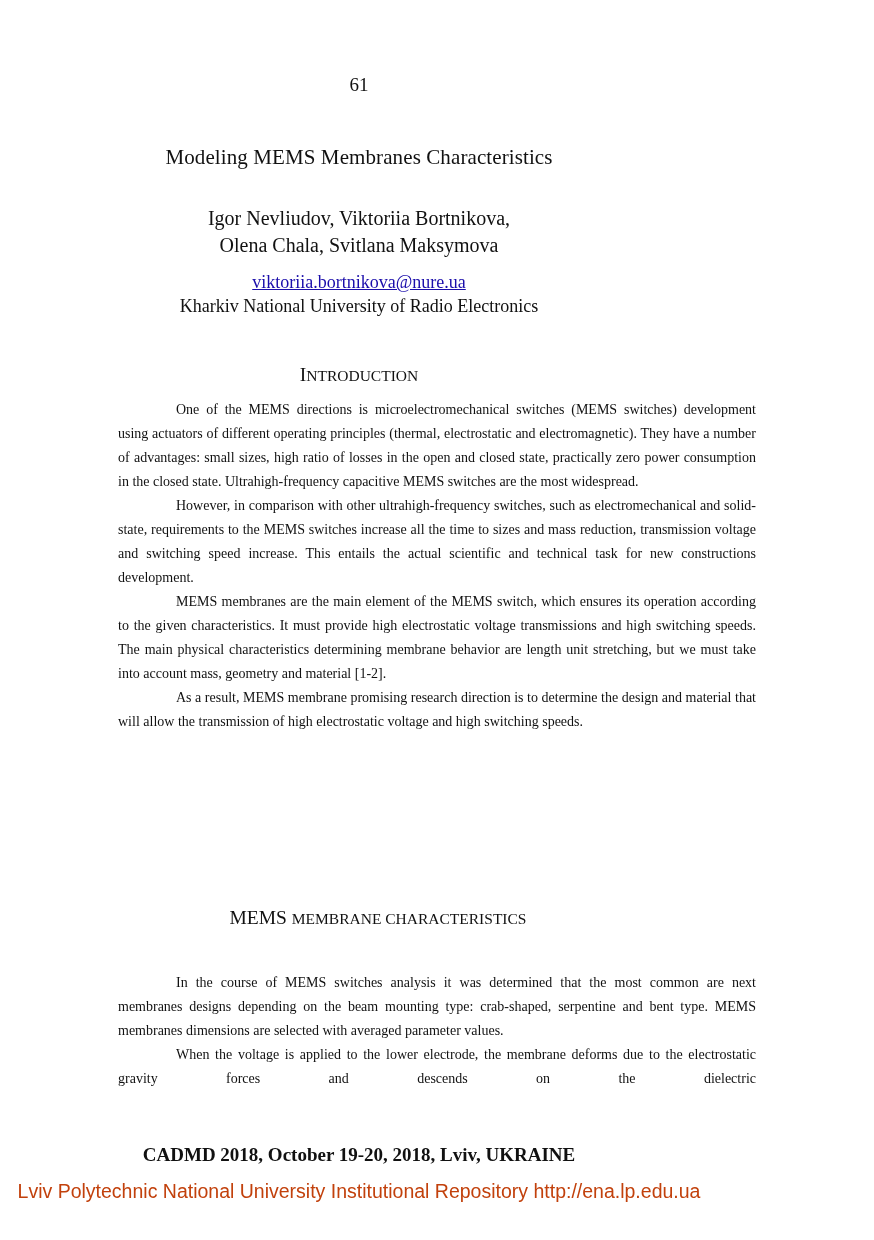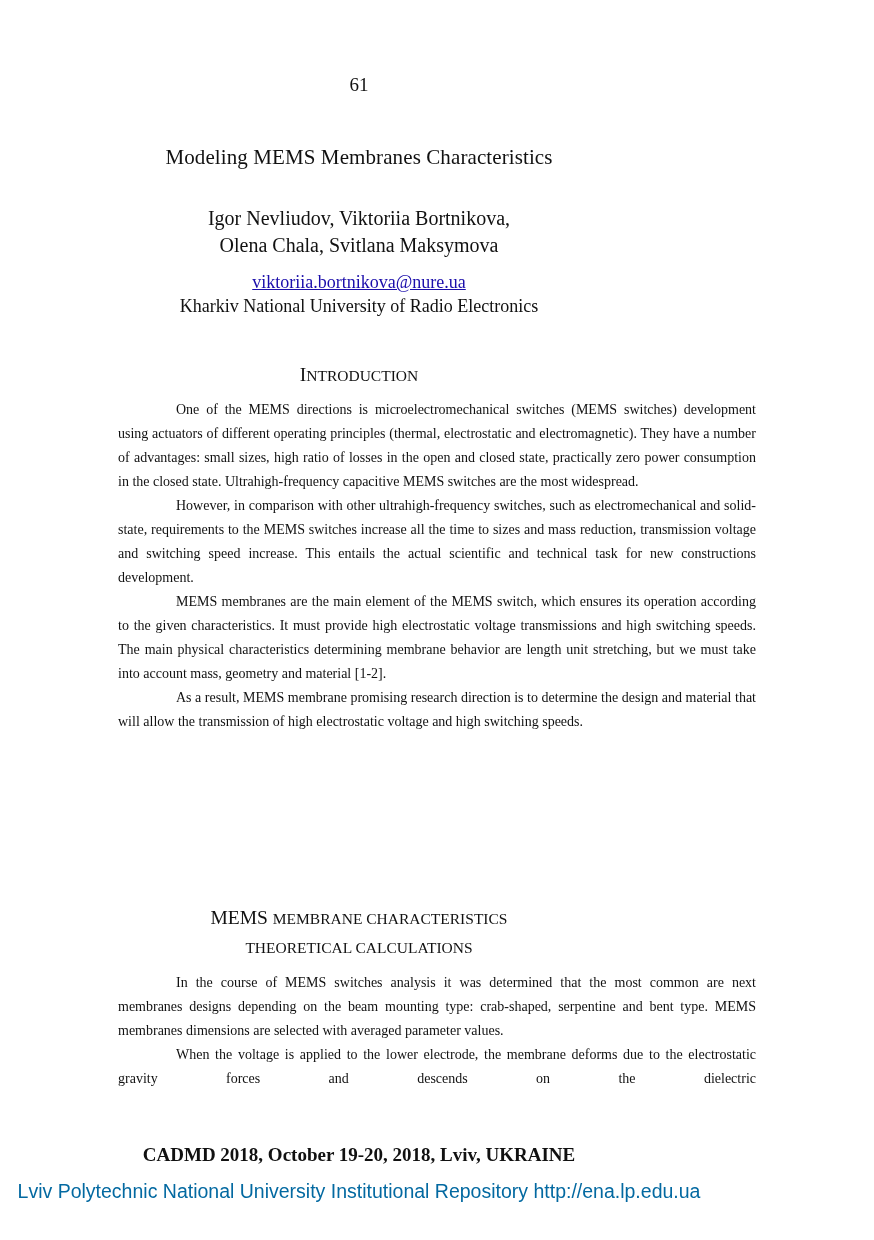--- a/index.html
+++ b/index.html
@@ -12,25 +12,25 @@
   #authors { top: 205px; font-size: 20px; line-height: 27px; }
   #affiliation { top: 270px; font-size: 18px; line-height: 24px; }
   #email { color: #1a0dab; text-decoration: underline; cursor: pointer; }
   .heading { font-size: 19.5px; font-weight: normal; }
   .sc-big { font-size: 19.5px; }
   .sc-small { font-size: 15.5px; }
   #intro-heading { top: 364px; text-align: center; }
   .body-block { left: 118px; width: 638px; font-size: 14px; line-height: 24px; text-align: justify; }
   .body-block p { margin: 0; text-indent: 58px; }
   #intro-body { top: 398px; }
-  #sec2-heading { top: 903px; line-height: 29px; }
+  #sec2-heading { top: 903px; line-height: 29px; padding-left: 19px; }
   #sec2-body { top: 971px; }
   #footer-conf { top: 1144px; font-size: 19px; font-weight: bold; }
   #footer-repo { top: 1180px; font-family: "Liberation Sans", "DejaVu Sans", sans-serif;
-                 font-size: 19.5px; color: #0369a1; }
+                 font-size: 19.5px; color: #c2410c; }
 </style>
 </head>
 <body>
 
 <div id="page-number" class="abs center">61</div>
 
 <h1 id="title" class="abs center" style="margin:0;">Modeling MEMS Membranes Characteristics</h1>
 
 <div id="authors" class="abs center">
   <div>Igor Nevliudov, Viktoriia Bortnikova,</div>
@@ -46,21 +46,20 @@
 
 <div id="intro-body" class="abs body-block">
   <p>One of the MEMS directions is microelectromechanical switches (MEMS switches) development using actuators of different operating principles (thermal, electrostatic and electromagnetic). They have a number of advantages: small sizes, high ratio of losses in the open and closed state, practically zero power consumption in the closed state. Ultrahigh-frequency capacitive MEMS switches are the most widespread.</p>
   <p>However, in comparison with other ultrahigh-frequency switches, such as electromechanical and solid-state, requirements to the MEMS switches increase all the time to sizes and mass reduction, transmission voltage and switching speed increase. This entails the actual scientific and technical task for new constructions development.</p>
   <p>MEMS membranes are the main element of the MEMS switch, which ensures its operation according to the given characteristics. It must provide high electrostatic voltage transmissions and high switching speeds. The main physical characteristics determining membrane behavior are length unit stretching, but we must take into account mass, geometry and material [1-2].</p>
   <p>As a result, MEMS membrane promising research direction is to determine the design and material that will allow the transmission of high electrostatic voltage and high switching speeds.</p>
 </div>
 
 <h2 id="sec2-heading" class="abs center heading" style="margin:0;">
   <div><span class="sc-big">MEMS</span> <span class="sc-small">MEMBRANE CHARACTERISTICS</span></div>
-  <div class="sc-small">THEORETICAL CALCULATIONS</div>
 </h2>
 
 <div id="sec2-body" class="abs body-block">
   <p>In the course of MEMS switches analysis it was determined that the most common are next membranes designs depending on the beam mounting type: crab-shaped, serpentine and bent type. MEMS membranes dimensions are selected with averaged parameter values.</p>
   <p id="last-para" style="text-align-last: justify;">When the voltage is applied to the lower electrode, the membrane deforms due to the electrostatic gravity forces and descends on the dielectric</p>
 </div>
 
 <div id="footer-conf" class="abs center">CADMD 2018, October 19-20, 2018, Lviv, UKRAINE</div>
 
 <div id="footer-repo" class="abs center">Lviv Polytechnic National University Institutional Repository http://ena.lp.edu.ua</div>

